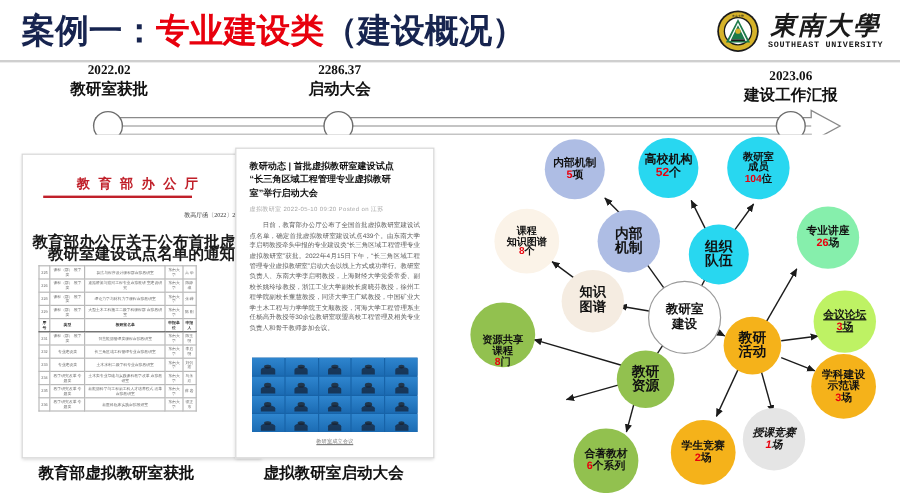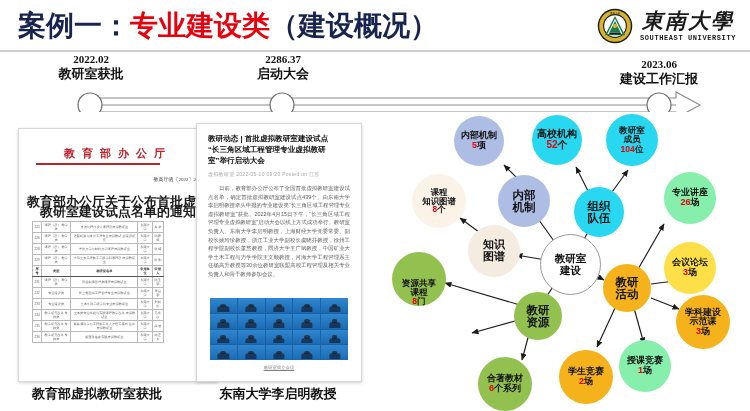--- a/index.html
+++ b/index.html
@@ -243,21 +243,21 @@
           <div class="d2-cell"></div>
         <div class="d2-cell"></div>
           <div class="d2-cell"></div>
           <div class="d2-cell"></div>
           <div class="d2-cell"></div>
           <div class="d2-cell"></div>
       </div>
     </div>
     <div class="d2-cap" style="top:241px;">教研室成立会议</div>
   </div>
-  <div class="doc-caption" style="left:196px;top:385px;width:164px;">东南大学李启明教授</div>
+  <div class="doc-caption" style="left:196px;top:385px;width:164px;">虚拟教研室启动大会</div>
 
   <div class="map">
     <svg class="edges" viewBox="0 0 362 299">
       <defs>
         <marker id="ah" markerWidth="7" markerHeight="7" refX="5.6" refY="2.6" orient="auto">
           <path d="M0,0 L6,2.6 L0,5.2 z" fill="#1b1b1b"></path>
         </marker>
       </defs>
       <g stroke="#1b1b1b" stroke-width="1.15" fill="none" marker-end="url(#ah)">
 
@@ -336,32 +336,32 @@
       <span class="ln">教研室</span>
       <span class="ln">成员</span>
       <span class="ln"><span class="num">104</span><span>位</span></span>
     </div>
 
     <div class="node" style="left:264px;top:60px;width:52px;height:52px;background:#86efac;font-size:9px;margin-left:12px;">
       <span class="ln">专业讲座</span>
       <span class="ln"><span class="num">26</span><span>场</span></span>
     </div>
 
-    <div class="node" style="left:276px;top:130px;width:52px;height:52px;background:#fde047;font-size:9px;">
+    <div class="node" style="left:290px;top:130px;width:52px;height:52px;background:#bef264;font-size:9px;text-decoration:underline;">
       <span class="ln">会议论坛</span>
       <span class="ln"><span class="num">3</span><span>场</span></span>
     </div>
 
     <div class="node" style="left:288px;top:183px;width:54px;height:54px;background:#f5b21a;font-size:9px;">
       <span class="ln">学科建设</span>
       <span class="ln">示范课</span>
       <span class="ln"><span class="num">3</span><span>场</span></span>
     </div>
 
-    <div class="node" style="left:231px;top:228px;width:52px;height:52px;background:#86efac;font-size:9px;">
+    <div class="node" style="left:231px;top:228px;width:52px;height:52px;background:#e5e5e5;font-size:9px;font-style:italic;">
       <span class="ln">授课竞赛</span>
       <span class="ln"><span class="num">1</span><span>场</span></span>
     </div>
 
     <div class="node" style="left:171px;top:238px;width:54px;height:54px;background:#f5b21a;font-size:9px;">
       <span class="ln">学生竞赛</span>
       <span class="ln"><span class="num">2</span><span>场</span></span>
     </div>
 
     <div class="node" style="left:90px;top:245px;width:54px;height:54px;background:#92c14f;font-size:9px;">

